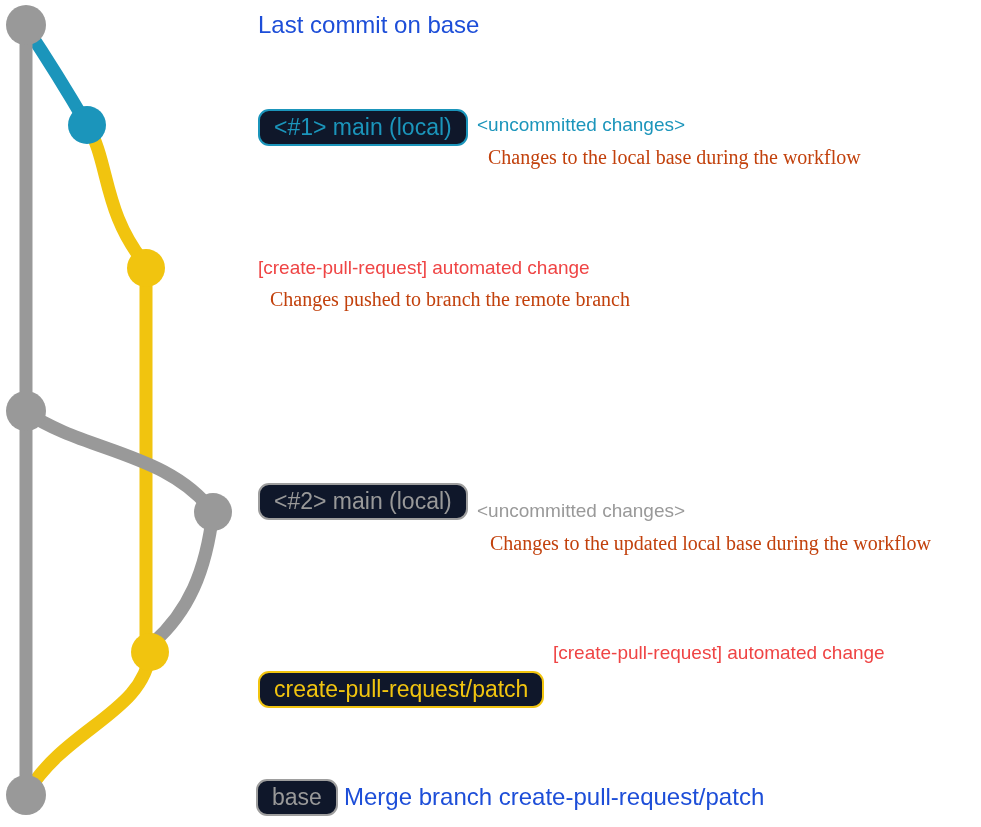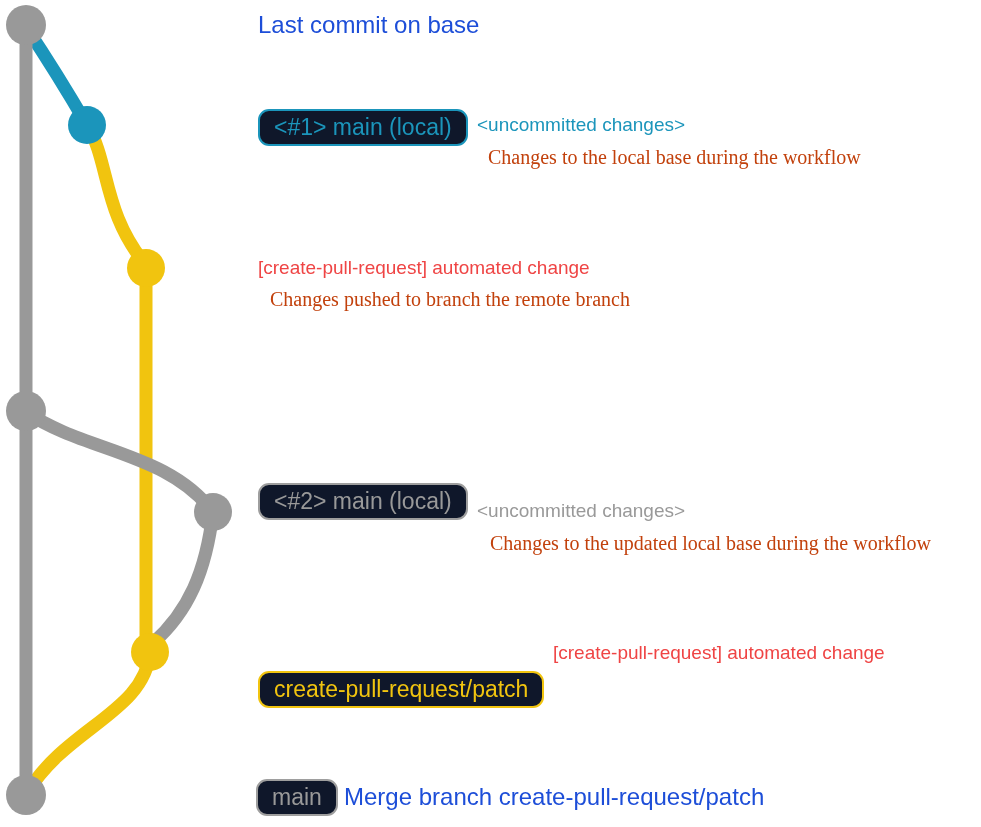--- a/index.html
+++ b/index.html
@@ -86,16 +86,16 @@
   <div class="abs desc" style="left:270px; top:287px;">Changes pushed to branch the remote branch</div>
 
 
   <div class="abs badge gray" style="left:258px; top:483px;">&lt;#2&gt; main (local)</div>
   <div class="abs heading gray" style="left:477px; top:497px;">&lt;uncommitted changes&gt;</div>
   <div class="abs desc" style="left:490px; top:531px;">Changes to the updated local base during the workflow</div>
 
   <div class="abs badge yellow" style="left:258px; top:671px;">create-pull-request/patch</div>
   <div class="abs heading yellow" style="left:553px; top:639px;">[create-pull-request] automated change</div>
 
-  <div class="abs badge gray" style="left:256px; top:779px;">main</div>
+  <div class="abs badge gray" style="left:256px; top:779px;">base</div>
   <div class="abs title-gray" style="left:344px; top:783px;">Merge branch create-pull-request/patch</div>
 
 </div>
 
 </body></html>

